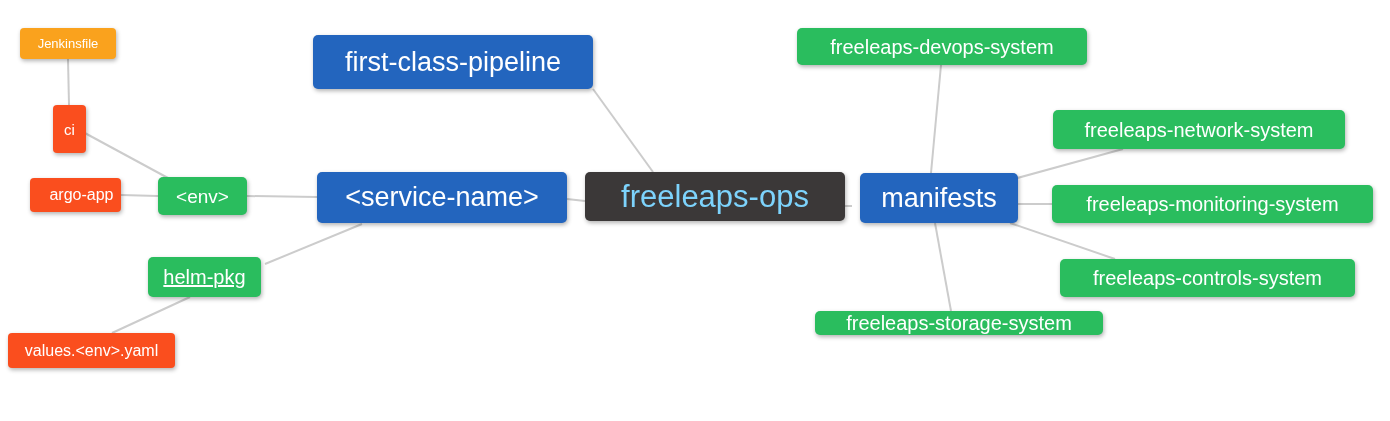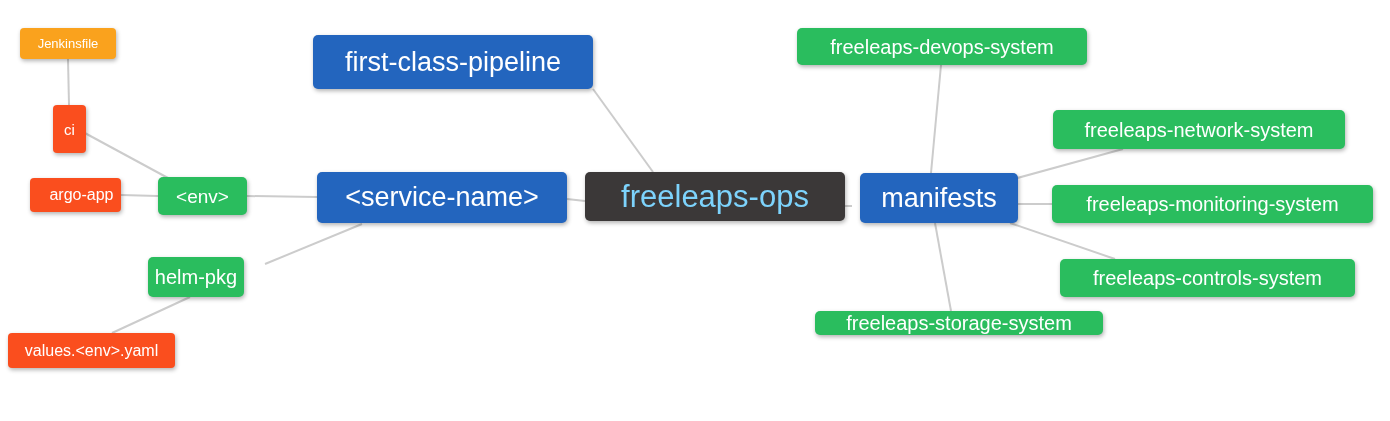--- a/index.html
+++ b/index.html
@@ -47,21 +47,21 @@
   </svg>
 
   <div class="node" style="left: 20px; top: 28px; width: 96px; height: 31px; font-size: 13px; border-radius: 4px; background: rgb(250, 162, 29); color: rgb(255, 255, 255);">Jenkinsfile</div>
 
   <div class="node" style="left: 53px; top: 105px; width: 33px; height: 48px; font-size: 15px; border-radius: 4px; background: rgb(250, 78, 30); color: rgb(255, 255, 255);">ci</div>
 
   <div class="node" style="left: 30px; top: 178px; width: 91px; height: 34px; font-size: 16px; border-radius: 4px; background: rgb(250, 78, 30); color: rgb(255, 255, 255); padding-left: 12px;">argo-app</div>
 
   <div class="node" style="left: 158px; top: 177px; width: 89px; height: 38px; font-size: 19px; background: rgb(42, 189, 94); color: rgb(255, 255, 255); text-align: center;">&lt;env&gt;</div>
 
-  <div class="node" style="left: 148px; top: 257px; width: 96px; height: 40px; font-size: 20px; background: rgb(42, 189, 94); color: rgb(255, 255, 255);">helm-pkg</div>
+  <div class="node" style="left: 148px; top: 257px; width: 113px; height: 40px; font-size: 20px; background: rgb(42, 189, 94); color: rgb(255, 255, 255); text-decoration: underline;">helm-pkg</div>
 
   <div class="node" style="left: 8px; top: 333px; width: 167px; height: 35px; font-size: 16px; border-radius: 4px; background: rgb(250, 78, 30); color: rgb(255, 255, 255);">values.&lt;env&gt;.yaml</div>
 
   <div class="node" style="left: 313px; top: 35px; width: 280px; height: 54px; font-size: 27px; background: rgb(35, 101, 190); color: rgb(255, 255, 255);">first-class-pipeline</div>
 
   <div class="node" style="left: 317px; top: 172px; width: 250px; height: 51px; font-size: 27px; background: rgb(35, 101, 190); color: rgb(255, 255, 255);">&lt;service-name&gt;</div>
 
   <div class="node" style="left: 585px; top: 172px; width: 260px; height: 49px; font-size: 31px; background: rgb(59, 56, 56); color: #7dd3fc;">freeleaps-ops</div>
 
   <div class="node" style="left: 852px; top: 173px; width: 158px; height: 50px; font-size: 27px; background: rgb(35, 101, 190); color: rgb(255, 255, 255); margin-left: 8px;">manifests</div>

